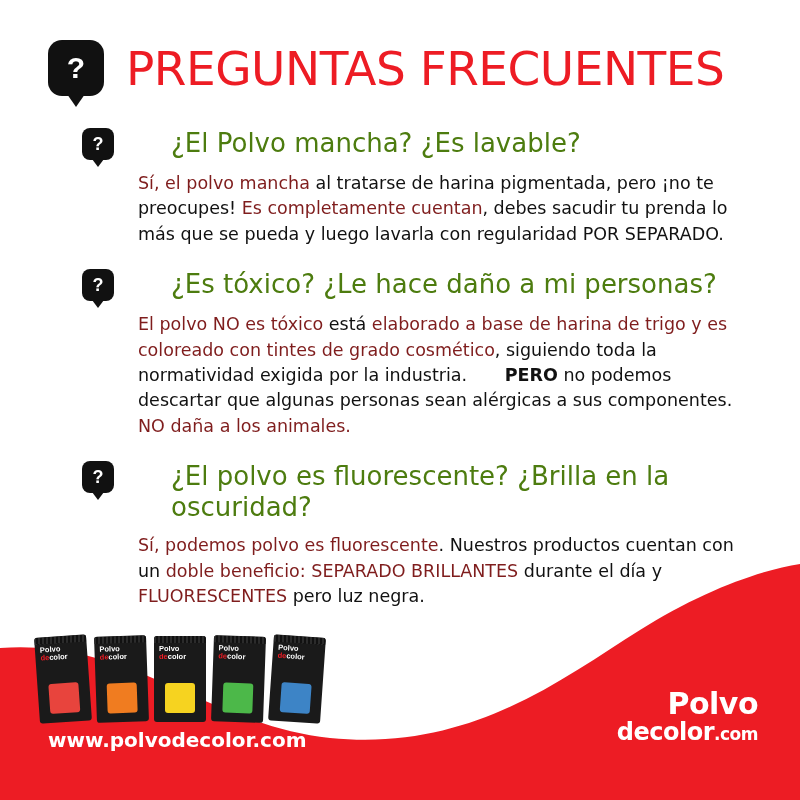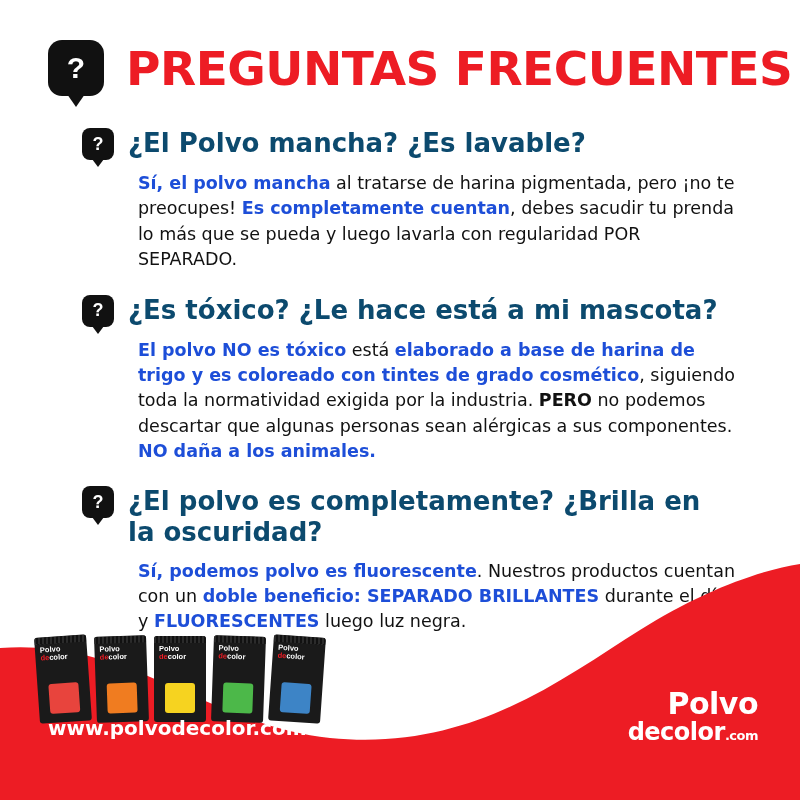--- a/index.html
+++ b/index.html
@@ -67,58 +67,59 @@
     bottom: -7px;
     border-left: 6px solid transparent;
     border-right: 6px solid transparent;
     border-top: 8px solid #111111;
   }
 
   .main-title {
     margin-left: 22px;
     color: #ed1c24;
     font-size: 47px;
-    font-weight: bold;
+    font-weight: normal;
     letter-spacing: -0.5px;
     white-space: nowrap;
     font-family: "DejaVu Sans", sans-serif;
   }
 
   
   .faq {
     position: absolute;
     left: 82px;
     top: 128px;
     width: 680px;
   }
   .faq-item { margin-bottom: 22px; }
   .faq-qrow {
     display: flex;
     align-items: flex-start;
     gap: 14px;
   }
   .faq-q {
-    color: #0c4a6e;
+    color: #4d7c0f;
     font-size: 26px;
-    font-weight: bold;
+    font-weight: normal;
     line-height: 1.18;
     max-width: 600px;
     font-family: "DejaVu Sans", sans-serif;
+    margin-left: 43px;
   }
   .faq-a {
     margin-left: 56px;
     margin-top: 11px;
     font-size: 17.5px;
     line-height: 1.45;
     color: #111111;
     max-width: 600px;
     font-family: "DejaVu Sans", sans-serif;
   }
-  .faq-a .hl { color: #1d4ed8; font-weight: bold; }
-  .faq-a .bold { font-weight: bold; }
+  .faq-a .hl { color: #7f1d1d; font-weight: normal; }
+  .faq-a .bold { font-weight: bold; margin-left: 32px; }
 
   
   .wave {
     position: absolute;
     left: 0; bottom: 0;
     width: 800px; height: 270px;
     pointer-events: none;
   }
 
   
@@ -160,21 +161,21 @@
     content: "";
     position: absolute;
     top: 0; left: 0; right: 0;
     height: 7px;
     background: repeating-linear-gradient(90deg,#2b2b2b 0 2px,#111 2px 4px);
   }
 
   .site-url {
     position: absolute;
     left: 48px;
-    bottom: 60px;
+    bottom: 48px;
     color: #ffffff;
     font-size: 20px;
     font-weight: bold;
     font-family: "DejaVu Sans", sans-serif;
   }
 
   
   .brand {
     position: absolute;
     right: 42px;
@@ -188,21 +189,21 @@
     font-size: 30px;
     font-weight: bold;
     letter-spacing: -0.5px;
   }
   .brand .l2 {
     font-size: 24px;
     font-weight: bold;
     letter-spacing: -0.5px;
     margin-top: 1px;
   }
-  .brand .l2 .dot { font-size: 13px; }
+  .brand .l2 .dot { font-size: 17px; }
 </style>
 </head>
 <body>
 
 <div id="page">
 
   <div class="header">
     <div class="q-badge big">
       <span>?</span>
     </div>
@@ -221,36 +222,36 @@
       <div class="faq-a">
         <span class="hl">Sí, el polvo mancha</span><span> al tratarse de harina pigmentada, pero ¡no te preocupes! </span><span class="hl">Es completamente cuentan</span><span>, debes sacudir tu prenda lo más que se pueda y luego lavarla con regularidad POR SEPARADO.</span>
       </div>
     </div>
 
     <div class="faq-item">
       <div class="faq-qrow">
         <div class="q-badge small">
           <span>?</span>
         </div>
-        <div class="faq-q">¿Es tóxico? ¿Le hace está a mi mascota?</div>
+        <div class="faq-q">¿Es tóxico? ¿Le hace daño a mi personas?</div>
       </div>
       <div class="faq-a">
         <span class="hl">El polvo NO es tóxico</span><span> está </span><span class="hl">elaborado a base de harina de trigo y es coloreado con tintes de grado cosmético</span><span>, siguiendo toda la normatividad exigida por la industria. </span><span class="bold">PERO</span><span> no podemos descartar que algunas personas sean alérgicas a sus componentes. </span><span class="hl">NO daña a los animales.</span>
       </div>
     </div>
 
     <div class="faq-item">
       <div class="faq-qrow">
         <div class="q-badge small">
           <span>?</span>
         </div>
-        <div class="faq-q">¿El polvo es completamente? ¿Brilla en la oscuridad?</div>
+        <div class="faq-q">¿El polvo es fluorescente? ¿Brilla en la oscuridad?</div>
       </div>
       <div class="faq-a">
-        <span class="hl">Sí, podemos polvo es fluorescente</span><span>. Nuestros productos cuentan con un </span><span class="hl">doble beneficio: SEPARADO BRILLANTES</span><span> durante el día y </span><span class="hl">FLUORESCENTES</span><span> luego luz negra.</span>
+        <span class="hl">Sí, podemos polvo es fluorescente</span><span>. Nuestros productos cuentan con un </span><span class="hl">doble beneficio: SEPARADO BRILLANTES</span><span> durante el día y </span><span class="hl">FLUORESCENTES</span><span> pero luz negra.</span>
       </div>
     </div>
 
   </div>
 
   <svg class="wave" viewBox="0 0 800 270" preserveAspectRatio="none">
     <path d="M0,118 C130,108 210,196 330,208 C470,222 560,150 640,100 C700,62 760,40 800,34 L800,270 L0,270 Z" fill="#ed1c24"></path>
   </svg>
 
   <div class="packets">

